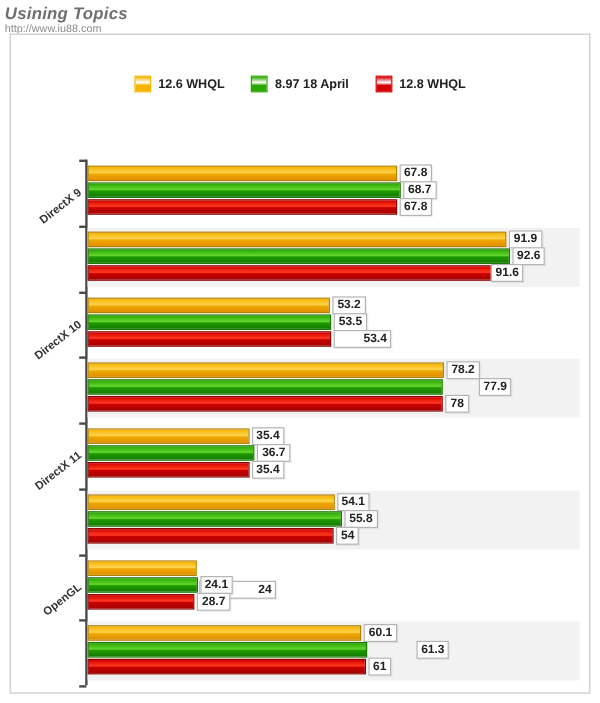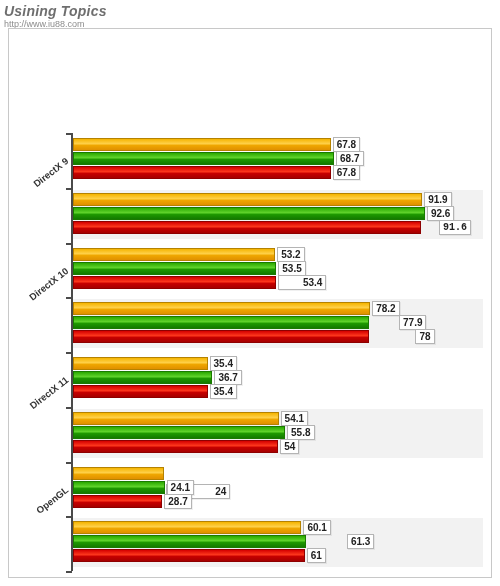--- a/index.html
+++ b/index.html
@@ -107,54 +107,68 @@
 </style>
 </head>
 <body>
 
 <div class="watermark">
   <div class="wm-main">Usining Topics</div>
   <div class="wm-sub">http://www.iu88.com</div>
 </div>
 
 <div class="chart-frame">
+  <div class="legend" id="legend">
+      <div class="legend-item">
+        <span class="legend-swatch" style="background: linear-gradient(rgb(245, 180, 0) 0%, rgba(255, 255, 255, 0.333) 40%, rgb(245, 180, 0) 60%, rgb(245, 180, 0) 100%); border-color: rgb(245, 180, 0);"></span>
+        <span class="legend-label">12.6 WHQL</span>
+      </div>
+      <div class="legend-item">
+        <span class="legend-swatch" style="background: linear-gradient(rgb(42, 168, 0) 0%, rgba(255, 255, 255, 0.333) 40%, rgb(42, 168, 0) 60%, rgb(42, 168, 0) 100%); border-color: rgb(42, 168, 0);"></span>
+        <span class="legend-label">8.97 18 April</span>
+      </div>
+      <div class="legend-item">
+        <span class="legend-swatch" style="background: linear-gradient(rgb(212, 0, 0) 0%, rgba(255, 255, 255, 0.333) 40%, rgb(212, 0, 0) 60%, rgb(212, 0, 0) 100%); border-color: rgb(212, 0, 0);"></span>
+        <span class="legend-label">12.8 WHQL</span>
+      </div>
+    </div>
   <div class="plot" id="plot">
     <div class="axis"></div>
   <div class="group" style="top: 2px; height: 48.75px;"></div>
       <div class="axis-tick" style="top: 0px;"></div>
       <div class="bar s0" style="left: 2px; top: 5px; width: 257.64px;"></div>
       <div class="valbox" style="left: 261.64px; top: 4px;">67.8</div>
       <div class="bar s1" style="left: 2px; top: 19px; width: 261.06px;"></div>
       <div class="valbox" style="left: 265.06px; top: 18px;">68.7</div>
       <div class="bar s2" style="left: 2px; top: 33px; width: 257.64px;"></div>
       <div class="valbox" style="left: 261.64px; top: 32px;">67.8</div>
       <div class="group shaded" style="top: 56.75px; height: 48.75px;"></div>
       <div class="axis-tick" style="top: 54.75px;"></div>
       <div class="bar s0" style="left: 2px; top: 59.75px; width: 349.22px;"></div>
       <div class="valbox" style="left: 353.22px; top: 58.75px;">91.9</div>
       <div class="bar s1" style="left: 2px; top: 73.75px; width: 351.88px;"></div>
       <div class="valbox" style="left: 355.88px; top: 72.75px;">92.6</div>
       <div class="bar s2" style="left: 2px; top: 87.75px; width: 348.08px;"></div>
-      <div class="valbox" style="left: 368px; top: 86.75px; font-family: Liberation Mono, monospace;">91.6</div>
+      <div class="valbox" style="left: 338px; top: 86.75px;">91.6</div>
       <div class="group" style="top: 111.5px; height: 48.75px;"></div>
       <div class="axis-tick" style="top: 109.5px;"></div>
       <div class="bar s0" style="left: 2px; top: 114.5px; width: 202.16px;"></div>
       <div class="valbox" style="left: 206.16px; top: 113.5px;">53.2</div>
       <div class="bar s1" style="left: 2px; top: 128.5px; width: 203.3px;"></div>
       <div class="valbox" style="left: 207.3px; top: 127.5px;">53.5</div>
       <div class="bar s2" style="left: 2px; top: 142.5px; width: 202.92px;"></div>
       <div class="valbox" style="left: 206.92px; top: 141.5px; padding-left: 24px;">53.4</div>
       <div class="group shaded" style="top: 166.25px; height: 48.75px;"></div>
       <div class="axis-tick" style="top: 164.25px;"></div>
       <div class="bar s0" style="left: 2px; top: 169.25px; width: 297.16px;"></div>
       <div class="valbox" style="left: 301.16px; top: 168.25px;">78.2</div>
       <div class="bar s1" style="left: 2px; top: 183.25px; width: 296.02px;"></div>
       <div class="valbox" style="left: 300.02px; top: 182.25px; margin-left: 28px;">77.9</div>
       <div class="bar s2" style="left: 2px; top: 197.25px; width: 296.4px;"></div>
-      <div class="valbox" style="left: 300.4px; top: 196.25px; margin-left: 44px;">78</div>
+      <div class="valbox" style="left: 300.4px; top: 196.25px;">78</div>
       <div class="group" style="top: 221px; height: 48.75px;"></div>
       <div class="axis-tick" style="top: 219px;"></div>
       <div class="bar s0" style="left: 2px; top: 224px; width: 134.52px;"></div>
       <div class="valbox" style="left: 138.52px; top: 223px;">35.4</div>
       <div class="bar s1" style="left: 2px; top: 238px; width: 139.46px;"></div>
       <div class="valbox" style="left: 143.46px; top: 237px;">36.7</div>
       <div class="bar s2" style="left: 2px; top: 252px; width: 134.52px;"></div>
       <div class="valbox" style="left: 138.52px; top: 251px;">35.4</div>
       <div class="group shaded" style="top: 275.75px; height: 48.75px;"></div>
       <div class="axis-tick" style="top: 273.75px;"></div>

